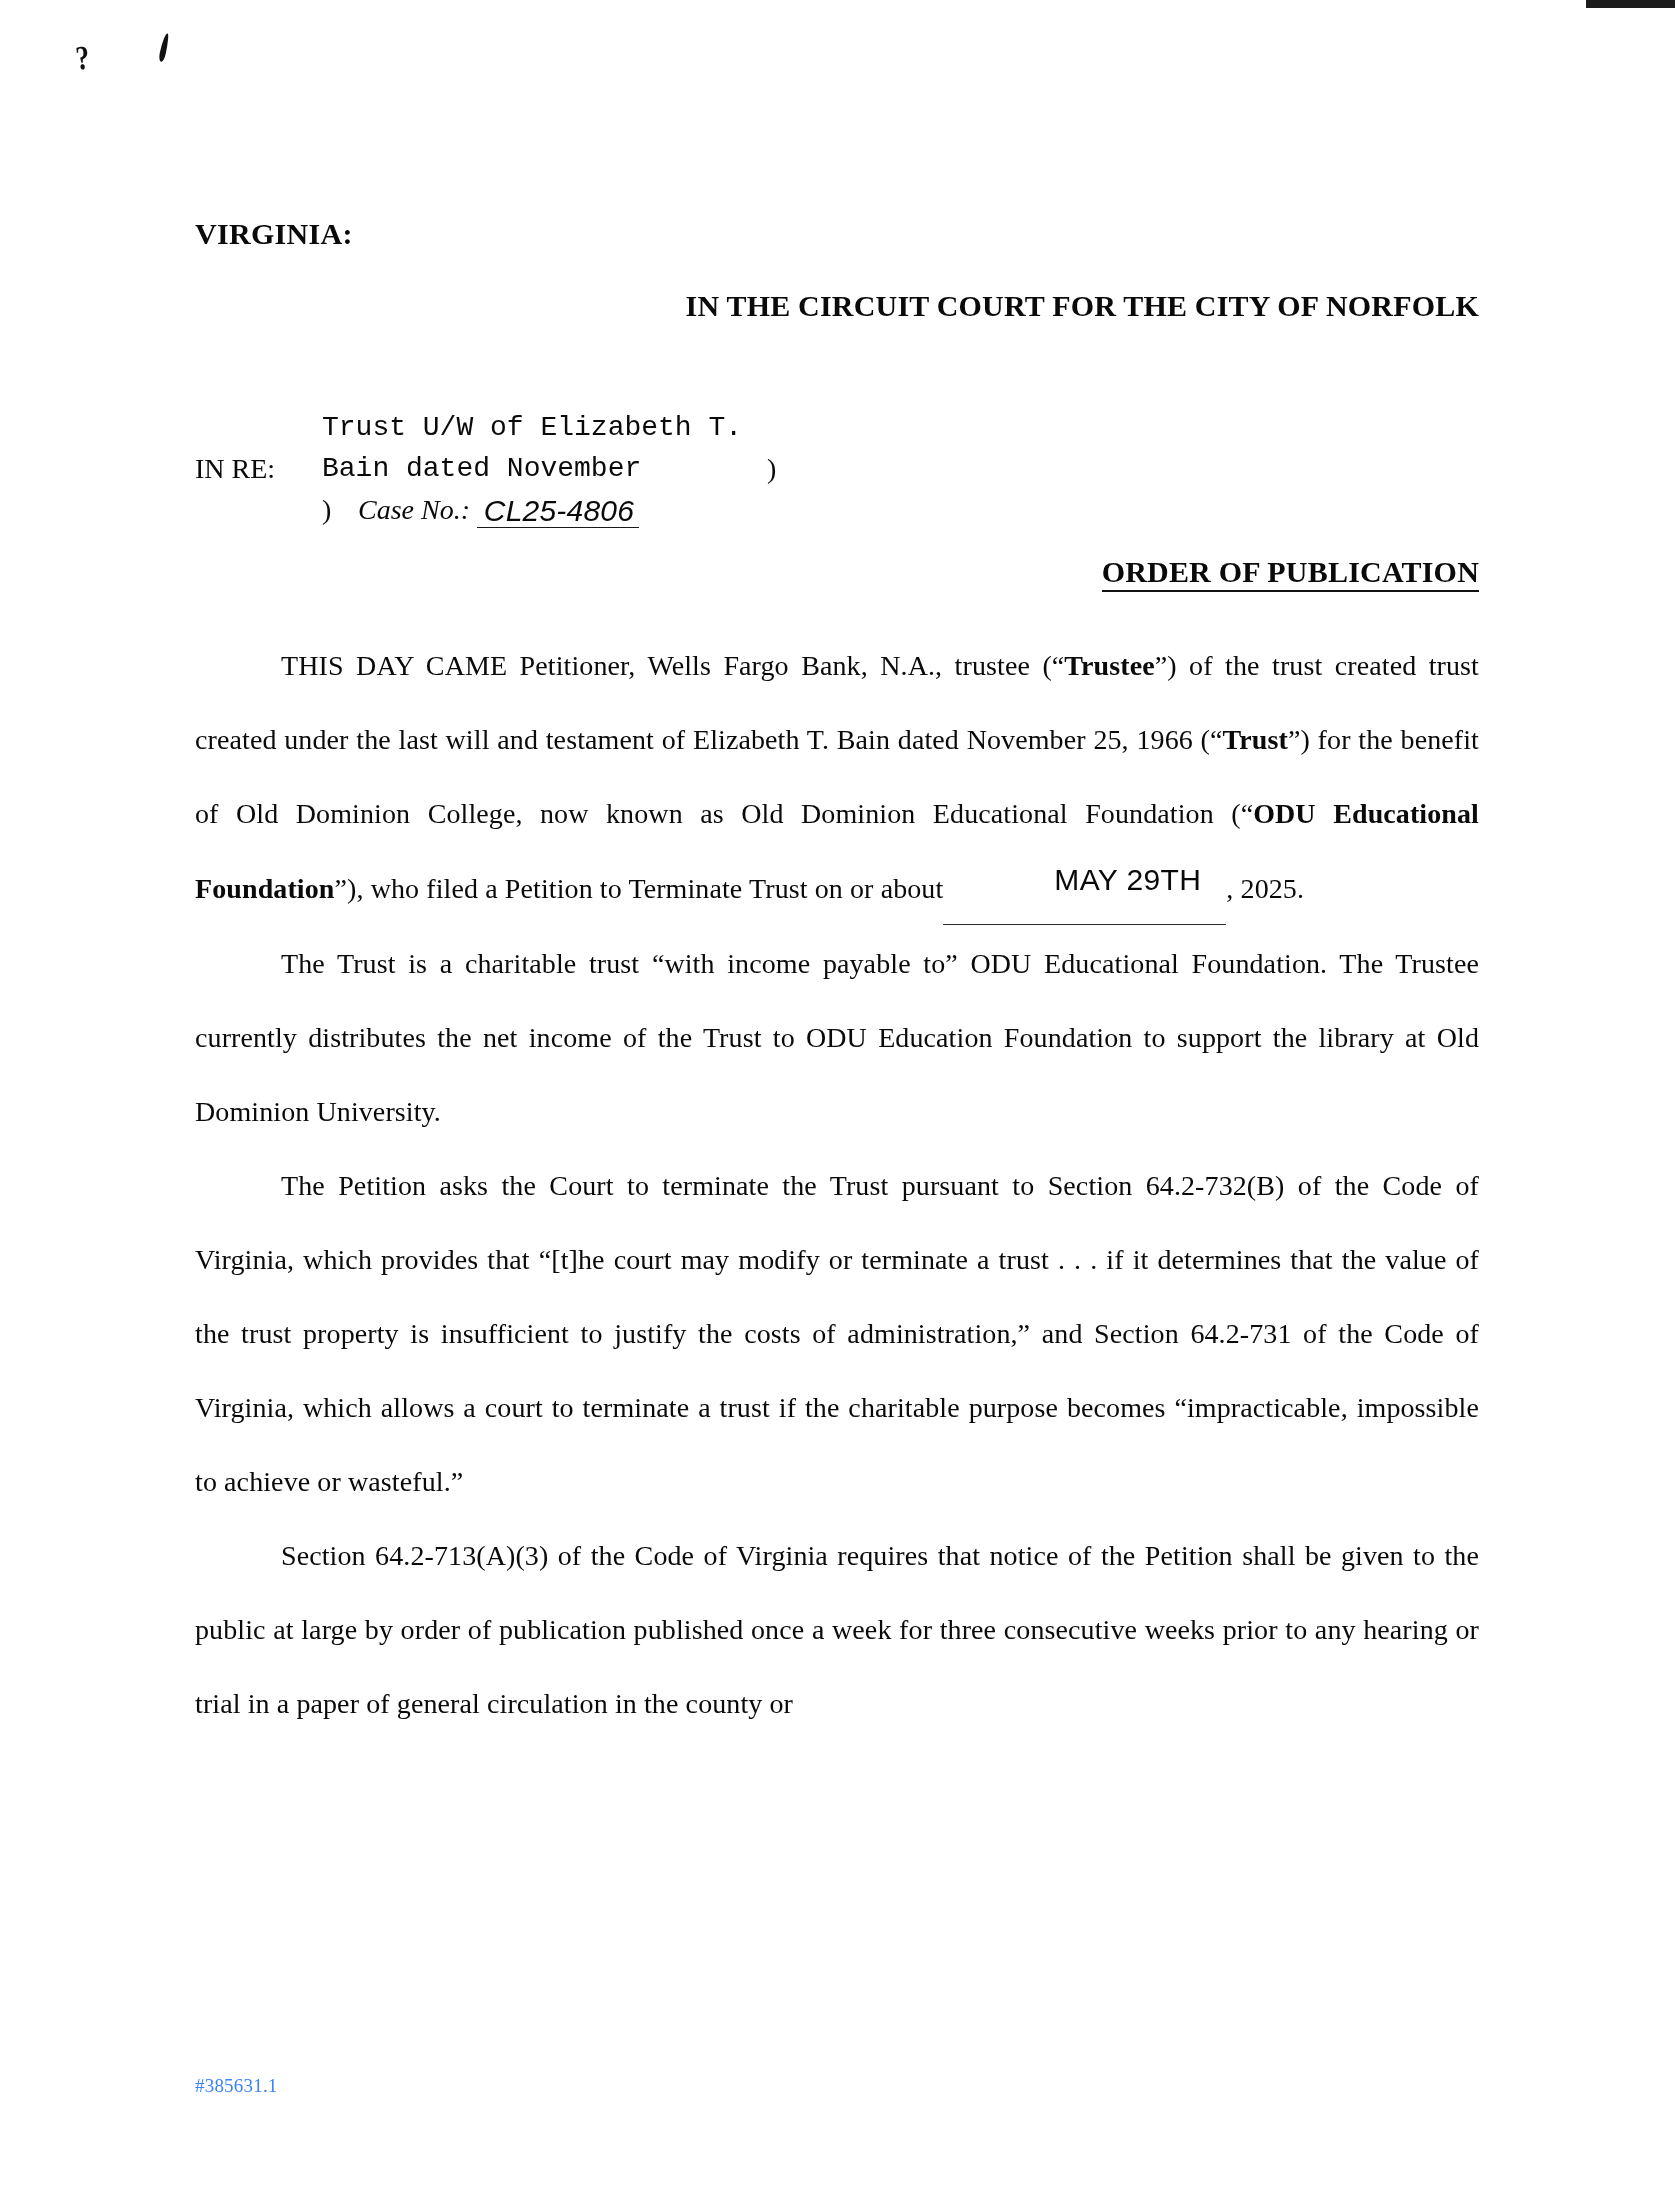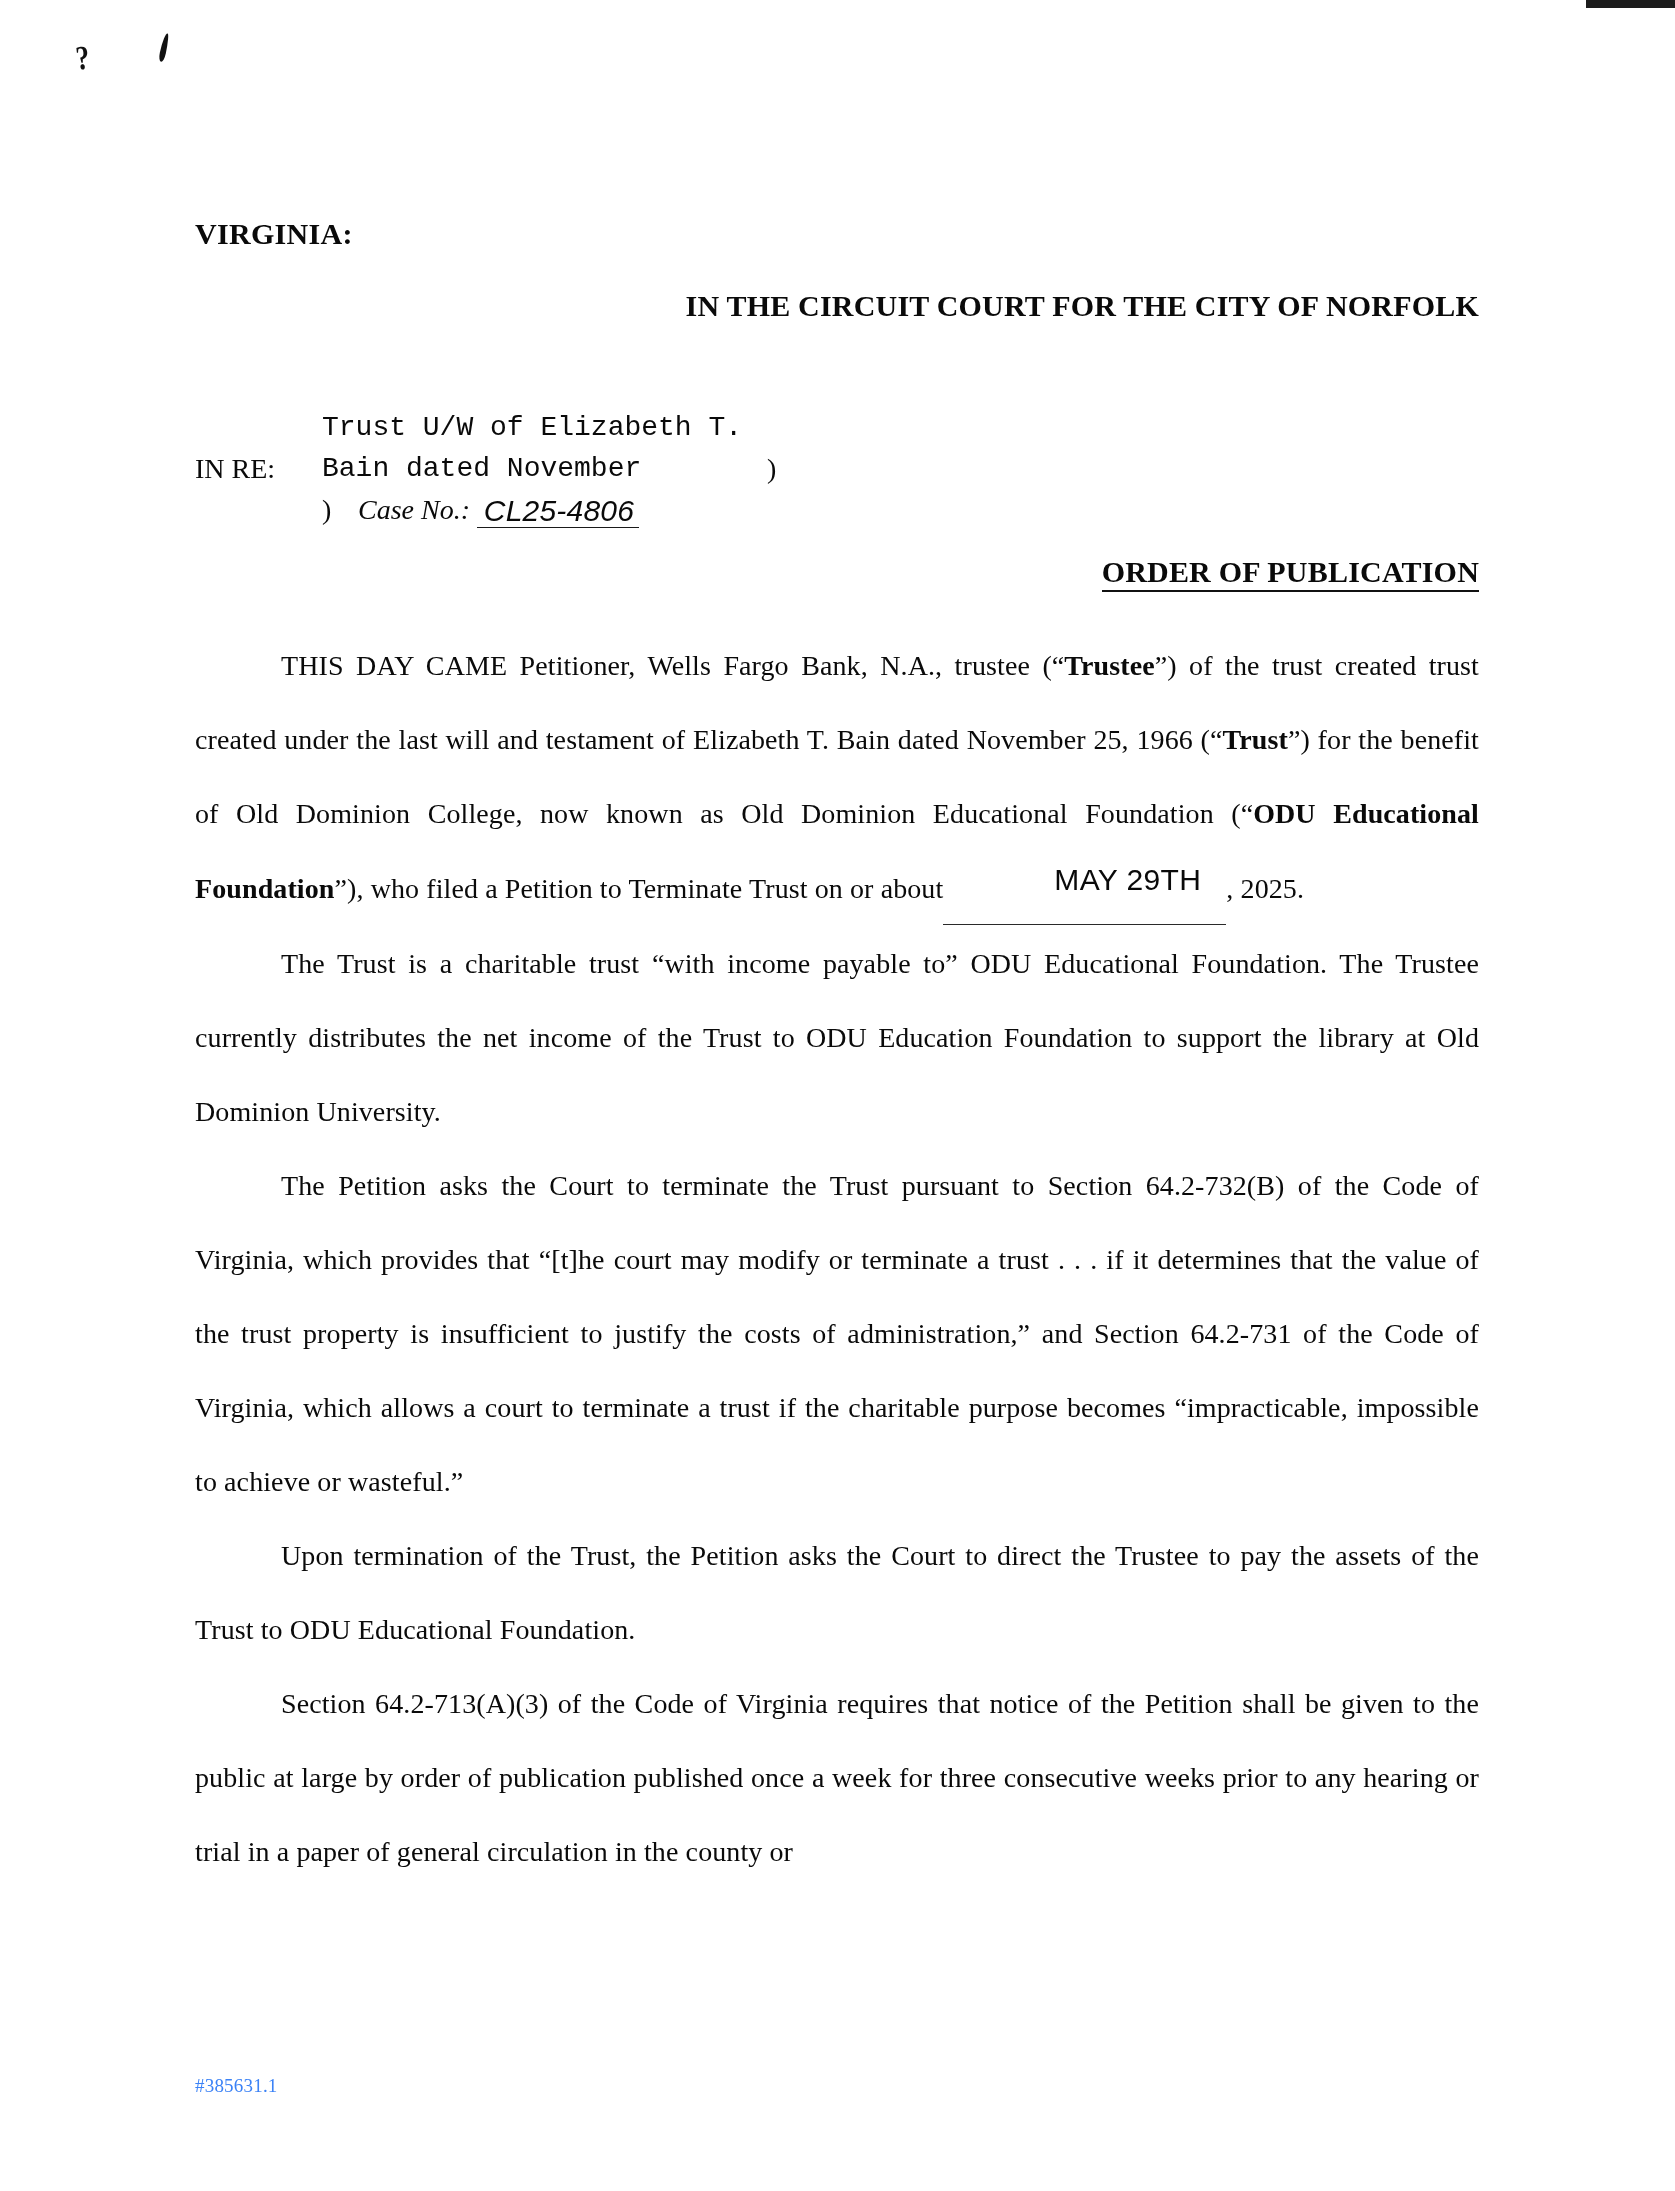--- a/index.html
+++ b/index.html
@@ -211,21 +211,20 @@
     <div class="title-order"><span>ORDER OF PUBLICATION</span></div>
 
     <div class="body">
 
       <p class="para"><span>THIS DAY CAME Petitioner, Wells Fargo Bank, N.A., trustee (“<b>Trustee</b>”) of the trust created trust created under the last will and testament of Elizabeth T. Bain dated November 25, 1966 (“<b>Trust</b>”) for the benefit of Old Dominion College, now known as Old Dominion Educational Foundation (“<b>ODU Educational Foundation</b>”), who filed a Petition to Terminate Trust on or about</span><span class="blank-line"><span class="stamp">MAY 29TH</span></span><span>, 2025.</span></p>
 
       <p class="para">The Trust is a charitable trust “with income payable to” ODU Educational Foundation.  The Trustee currently distributes the net income of the Trust to ODU Education Foundation to support the library at Old Dominion University.</p>
 
       <p class="para">The Petition asks the Court to terminate the Trust pursuant to Section 64.2-732(B) of the Code of Virginia, which provides that “[t]he court may modify or terminate a trust . . . if it determines that the value of the trust property is insufficient to justify the costs of administration,” and Section 64.2-731 of the Code of Virginia, which allows a court to terminate a trust if the charitable purpose becomes “impracticable, impossible to achieve or wasteful.”</p>
 
-      <p class="para">Upon termination of the Trust, the Petition asks the Court to direct the Trustee to pay the assets of the Trust to ODU Educational Foundation.</p>
 
       <p class="para">Section 64.2-713(A)(3) of the Code of Virginia requires that notice of the Petition shall be given to the public at large by order of publication published once a week for three consecutive weeks prior to any hearing or trial in a paper of general circulation in the county or</p>
 
     </div>
   </div>
 
   <div class="footer-ref">#385631.1</div>
 
 </div>
 

